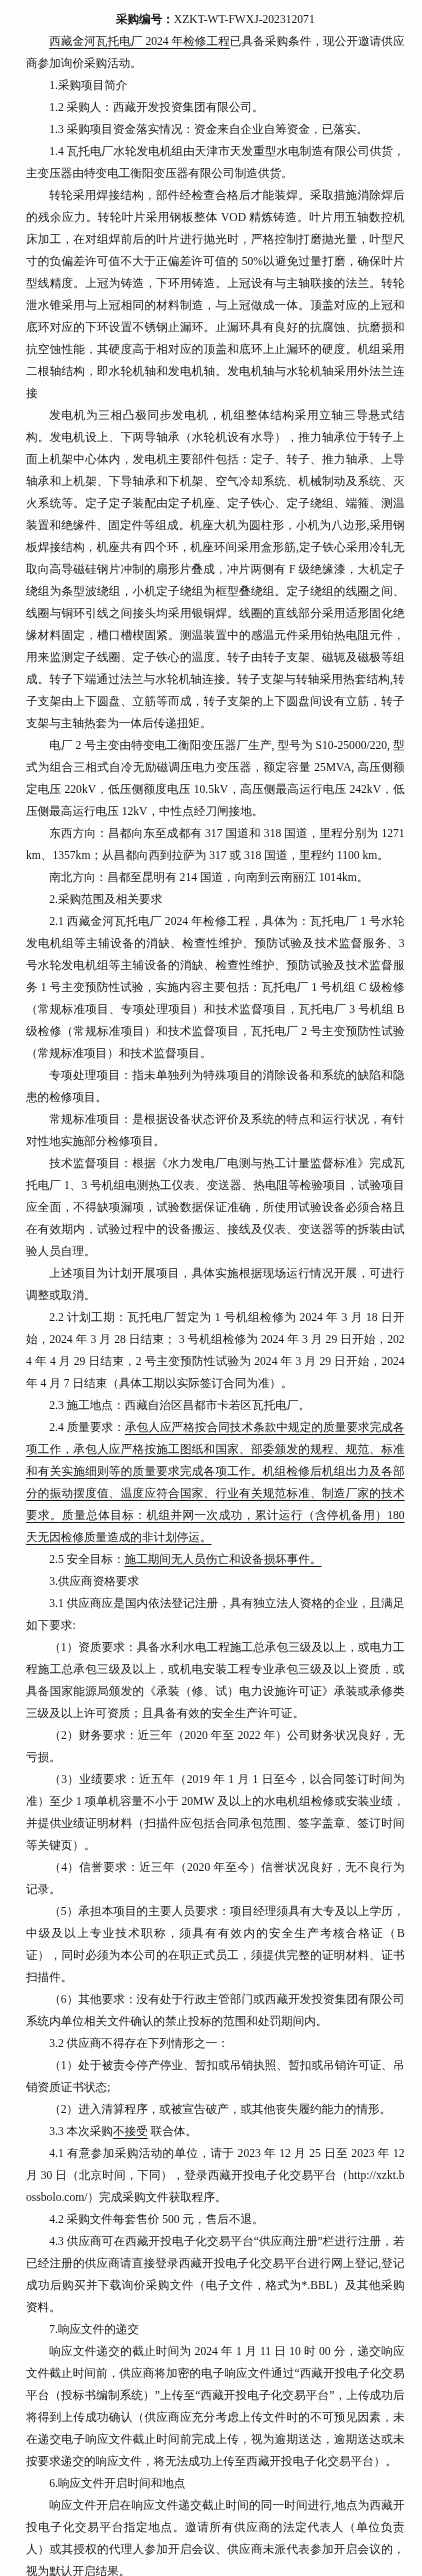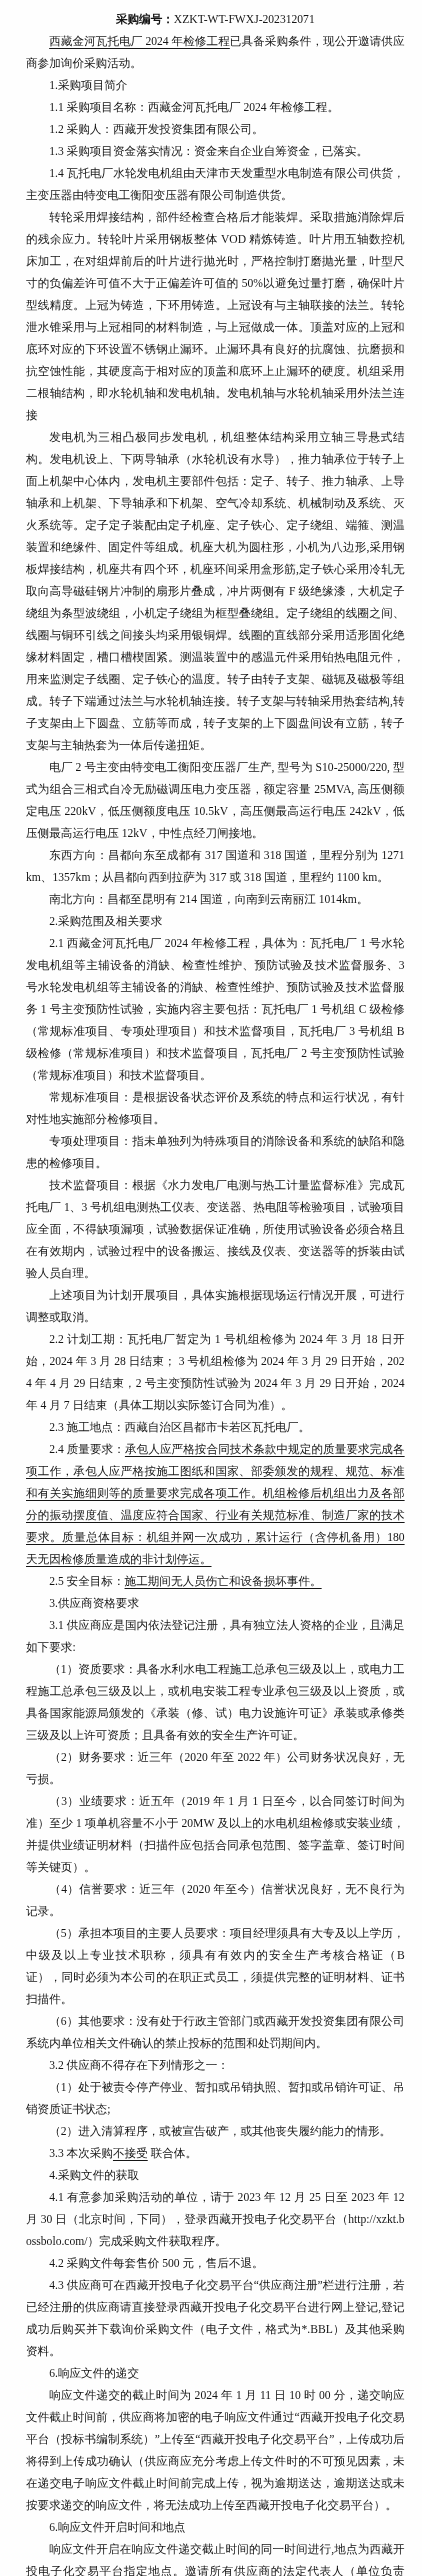--- a/index.html
+++ b/index.html
@@ -41,56 +41,54 @@
 
 <div class="page">
 
   <div class="doc-num">
     <span class="lab">采购编号：</span><span>XZKT-WT-FWXJ-202312071</span>
   </div>
 
   <div id="doc-paragraphs">
       <p class="body"><span class="u">西藏金河瓦托电厂 2024 年检修工程</span><span>已具备采购条件，现公开邀请供应商参加询价采购活动。</span></p>
       <p class="heading"><span>1.采购项目简介</span></p>
-      <p class="body"><span>1.1 采购项目名称：西藏金河瓦托电厂 2024 年检修工程。</span></p>
       <p class="body"><span>1.2 采购人：西藏开发投资集团有限公司。</span></p>
       <p class="body"><span>1.3 采购项目资金落实情况：资金来自企业自筹资金，已落实。</span></p>
       <p class="body"><span>1.4 瓦托电厂水轮发电机组由天津市天发重型水电制造有限公司供货，主变压器由特变电工衡阳变压器有限公司制造供货。</span></p>
       <p class="body"><span>转轮采用焊接结构，部件经检查合格后才能装焊。采取措施消除焊后的残余应力。转轮叶片采用钢板整体 VOD 精炼铸造。叶片用五轴数控机床加工，在对组焊前后的叶片进行抛光时，严格控制打磨抛光量，叶型尺寸的负偏差许可值不大于正偏差许可值的 50%以避免过量打磨，确保叶片型线精度。上冠为铸造，下环用铸造。上冠设有与主轴联接的法兰。转轮泄水锥采用与上冠相同的材料制造，与上冠做成一体。顶盖对应的上冠和底环对应的下环设置不锈钢止漏环。止漏环具有良好的抗腐蚀、抗磨损和抗空蚀性能，其硬度高于相对应的顶盖和底环上止漏环的硬度。机组采用二根轴结构，即水轮机轴和发电机轴。发电机轴与水轮机轴采用外法兰连接</span></p>
       <p class="body"><span>发电机为三相凸极同步发电机，机组整体结构采用立轴三导悬式结构。发电机设上、下两导轴承（水轮机设有水导），推力轴承位于转子上面上机架中心体内，发电机主要部件包括：定子、转子、推力轴承、上导轴承和上机架、下导轴承和下机架、空气冷却系统、机械制动及系统、灭火系统等。定子定子装配由定子机座、定子铁心、定子绕组、端箍、测温装置和绝缘件、固定件等组成。机座大机为圆柱形，小机为八边形,采用钢板焊接结构，机座共有四个环，机座环间采用盒形筋,定子铁心采用冷轧无取向高导磁硅钢片冲制的扇形片叠成，冲片两侧有 F 级绝缘漆，大机定子绕组为条型波绕组，小机定子绕组为框型叠绕组。定子绕组的线圈之间、线圈与铜环引线之间接头均采用银铜焊。线圈的直线部分采用适形固化绝缘材料固定，槽口槽楔固紧。测温装置中的感温元件采用铂热电阻元件，用来监测定子线圈、定子铁心的温度。转子由转子支架、磁轭及磁极等组成。转子下端通过法兰与水轮机轴连接。转子支架与转轴采用热套结构,转子支架由上下圆盘、立筋等而成，转子支架的上下圆盘间设有立筋，转子支架与主轴热套为一体后传递扭矩。</span></p>
       <p class="body"><span>电厂 2 号主变由特变电工衡阳变压器厂生产, 型号为 S10-25000/220, 型　式为组合三相式自冷无励磁调压电力变压器，额定容量 25MVA, 高压侧额定电压 220kV，低压侧额度电压 10.5kV，高压侧最高运行电压 242kV，低压侧最高运行电压 12kV，中性点经刀闸接地。</span></p>
       <p class="body"><span>东西方向：昌都向东至成都有 317 国道和 318 国道，里程分别为 1271km、1357km；从昌都向西到拉萨为 317 或 318 国道，里程约 1100 km。</span></p>
       <p class="body"><span>南北方向：昌都至昆明有 214 国道，向南到云南丽江 1014km。</span></p>
       <p class="heading"><span>2.采购范围及相关要求</span></p>
       <p class="body"><span>2.1 西藏金河瓦托电厂 2024 年检修工程，具体为：瓦托电厂 1 号水轮发电机组等主辅设备的消缺、检查性维护、预防试验及技术监督服务、3 号水轮发电机组等主辅设备的消缺、检查性维护、预防试验及技术监督服务 1 号主变预防性试验，实施内容主要包括：瓦托电厂 1 号机组 C 级检修（常规标准项目、专项处理项目）和技术监督项目，瓦托电厂 3 号机组 B 级检修（常规标准项目）和技术监督项目，瓦托电厂 2 号主变预防性试验（常规标准项目）和技术监督项目。</span></p>
+      <p class="body"><span>专项处理项目：指未单独列为特殊项目的消除设备和系统的缺陷和隐患的检修项目。</span></p>
       <p class="body"><span>常规标准项目：是根据设备状态评价及系统的特点和运行状况，有针对性地实施部分检修项目。</span></p>
-      <p class="body"><span>专项处理项目：指未单独列为特殊项目的消除设备和系统的缺陷和隐患的检修项目。</span></p>
       <p class="body"><span>技术监督项目：根据《水力发电厂电测与热工计量监督标准》完成瓦托电厂 1、3 号机组电测热工仪表、变送器、热电阻等检验项目，试验项目应全面，不得缺项漏项，试验数据保证准确，所使用试验设备必须合格且在有效期内，试验过程中的设备搬运、接线及仪表、变送器等的拆装由试验人员自理。</span></p>
       <p class="body"><span>上述项目为计划开展项目，具体实施根据现场运行情况开展，可进行调整或取消。</span></p>
       <p class="body"><span>2.2 计划工期：瓦托电厂暂定为 1 号机组检修为 2024 年 3 月 18 日开始，2024 年 3 月 28 日结束； 3 号机组检修为 2024 年 3 月 29 日开始，2024 年 4 月 29 日结束，2 号主变预防性试验为 2024 年 3 月 29 日开始，2024 年 4 月 7 日结束（具体工期以实际签订合同为准）。</span></p>
       <p class="body"><span>2.3 施工地点：西藏自治区昌都市卡若区瓦托电厂。</span></p>
       <p class="body"><span>2.4 质量要求：</span><span class="u">承包人应严格按合同技术条款中规定的质量要求完成各项工作，承包人应严格按施工图纸和国家、部委颁发的规程、规范、标准和有关实施细则等的质量要求完成各项工作。机组检修后机组出力及各部分的振动摆度值、温度应符合国家、行业有关规范标准、制造厂家的技术要求。质量总体目标：机组并网一次成功，累计运行（含停机备用）180 天无因检修质量造成的非计划停运。</span></p>
       <p class="body"><span>2.5 安全目标：</span><span class="u">施工期间无人员伤亡和设备损坏事件。</span></p>
       <p class="heading"><span>3.供应商资格要求</span></p>
       <p class="body"><span>3.1 供应商应是国内依法登记注册，具有独立法人资格的企业，且满足如下要求:</span></p>
       <p class="body"><span>（1）资质要求：具备水利水电工程施工总承包三级及以上，或电力工程施工总承包三级及以上，或机电安装工程专业承包三级及以上资质，或具备国家能源局颁发的《承装（修、试）电力设施许可证》承装或承修类三级及以上许可资质；且具备有效的安全生产许可证。</span></p>
       <p class="body"><span>（2）财务要求：近三年（2020 年至 2022 年）公司财务状况良好，无亏损。</span></p>
       <p class="body"><span>（3）业绩要求：近五年（2019 年 1 月 1 日至今，以合同签订时间为准）至少 1 项单机容量不小于 20MW 及以上的水电机组检修或安装业绩，并提供业绩证明材料（扫描件应包括合同承包范围、签字盖章、签订时间等关键页）。</span></p>
       <p class="body"><span>（4）信誉要求：近三年（2020 年至今）信誉状况良好，无不良行为记录。</span></p>
       <p class="body"><span>（5）承担本项目的主要人员要求：项目经理须具有大专及以上学历，中级及以上专业技术职称，须具有有效内的安全生产考核合格证（B 证），同时必须为本公司的在职正式员工，须提供完整的证明材料、证书扫描件。</span></p>
       <p class="body"><span>（6）其他要求：没有处于行政主管部门或西藏开发投资集团有限公司系统内单位相关文件确认的禁止投标的范围和处罚期间内。</span></p>
       <p class="body"><span>3.2 供应商不得存在下列情形之一：</span></p>
       <p class="body"><span>（1）处于被责令停产停业、暂扣或吊销执照、暂扣或吊销许可证、吊销资质证书状态;</span></p>
       <p class="body"><span>（2）进入清算程序，或被宣告破产，或其他丧失履约能力的情形。</span></p>
       <p class="body"><span>3.3 本次采购</span><span class="u">不接受</span><span> 联合体。</span></p>
-      <p class="heading"><span>4.采购文件的获取</span></p>
       <p class="body"><span>4.1 有意参加采购活动的单位，请于 2023 年 12 月 25 日至 2023 年 12 月 30 日（北京时间，下同），登录西藏开投电子化交易平台（http://xzkt.bossbolo.com/）完成采购文件获取程序。</span></p>
       <p class="body"><span>4.2 采购文件每套售价 500 元，售后不退。</span></p>
       <p class="body"><span>4.3 供应商可在西藏开投电子化交易平台“供应商注册”栏进行注册，若已经注册的供应商请直接登录西藏开投电子化交易平台进行网上登记,登记成功后购买并下载询价采购文件（电子文件，格式为*.BBL）及其他采购资料。</span></p>
-      <p class="heading"><span>6.响应文件的递交</span></p>
+      <p class="heading"><span>7.响应文件的递交</span></p>
       <p class="body"><span>响应文件递交的截止时间为 2024 年 1 月 11 日 10 时 00 分，递交响应文件截止时间前，供应商将加密的电子响应文件通过“西藏开投电子化交易平台（投标书编制系统）”上传至“西藏开投电子化交易平台”，上传成功后将得到上传成功确认（供应商应充分考虑上传文件时的不可预见因素，未在递交电子响应文件截止时间前完成上传，视为逾期送达，逾期送达或未按要求递交的响应文件，将无法成功上传至西藏开投电子化交易平台）。</span></p>
       <p class="heading"><span>6.响应文件开启时间和地点</span></p>
       <p class="body"><span>响应文件开启在响应文件递交截止时间的同一时间进行,地点为西藏开投电子化交易平台指定地点。邀请所有供应商的法定代表人（单位负责人）或其授权的代理人参加开启会议、供应商未派代表参加开启会议的，视为默认开启结果。</span></p>
       <p class="heading"><span>7.发布公告的媒介</span></p>
       <p class="body"><span>本询价采购公告在中国招标投标公共服务平台、中国采购与招标网、西藏开发投资集团有限公司门户网站、西藏开投电子化交易平台上发布。</span></p>
       <p class="heading"><span>8.其他</span></p>
     </div>
 
 </div>
 

